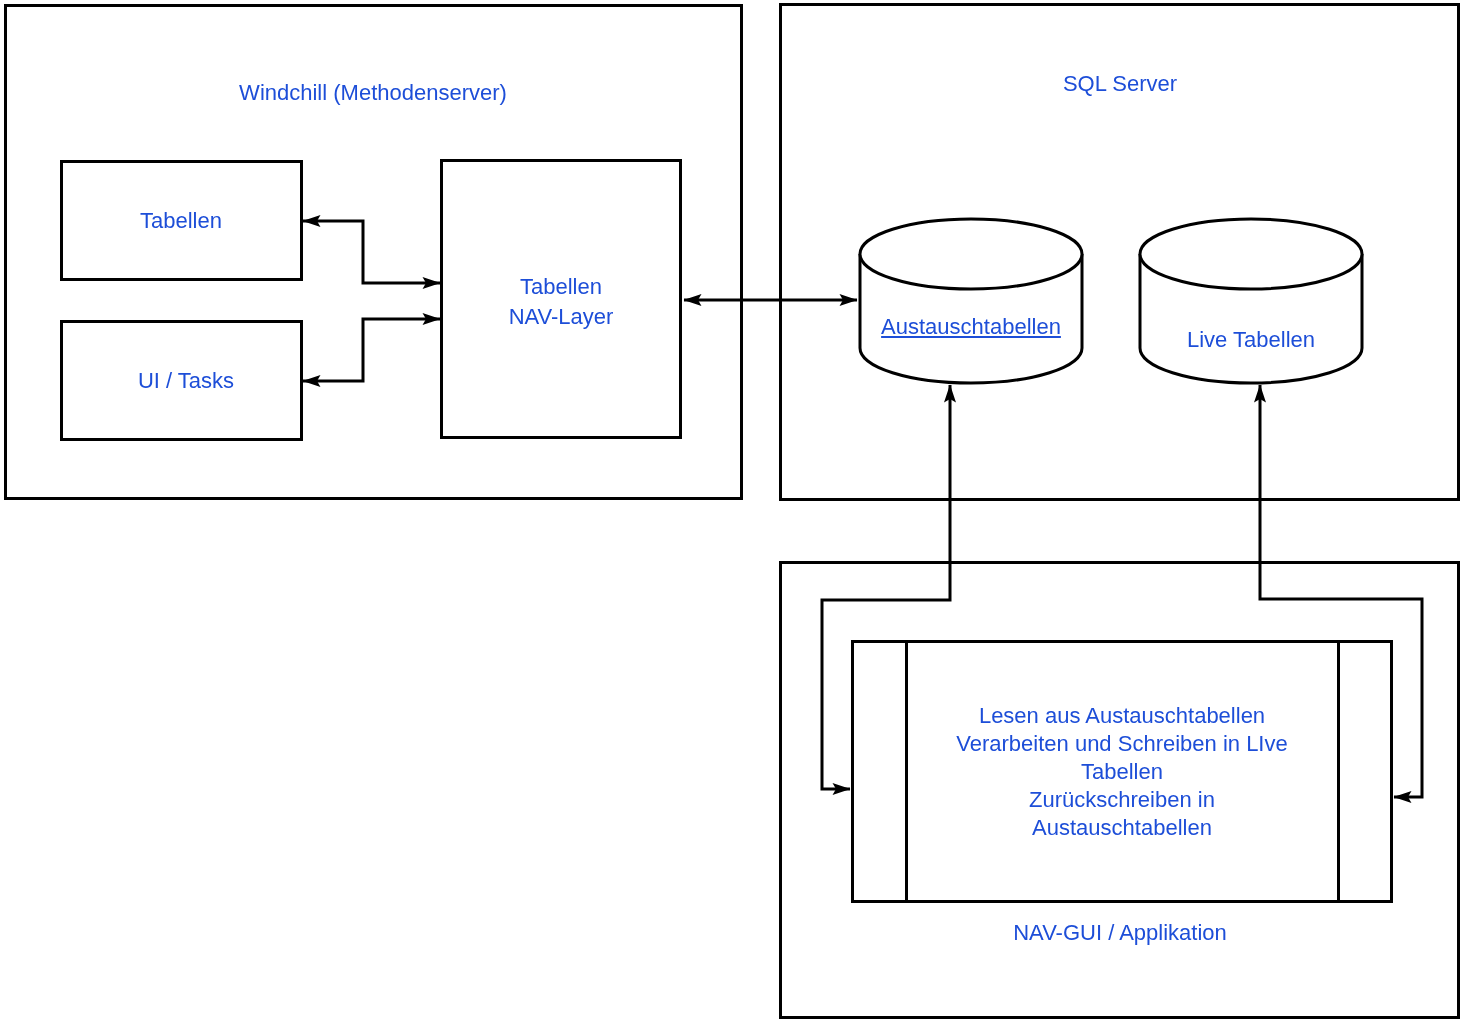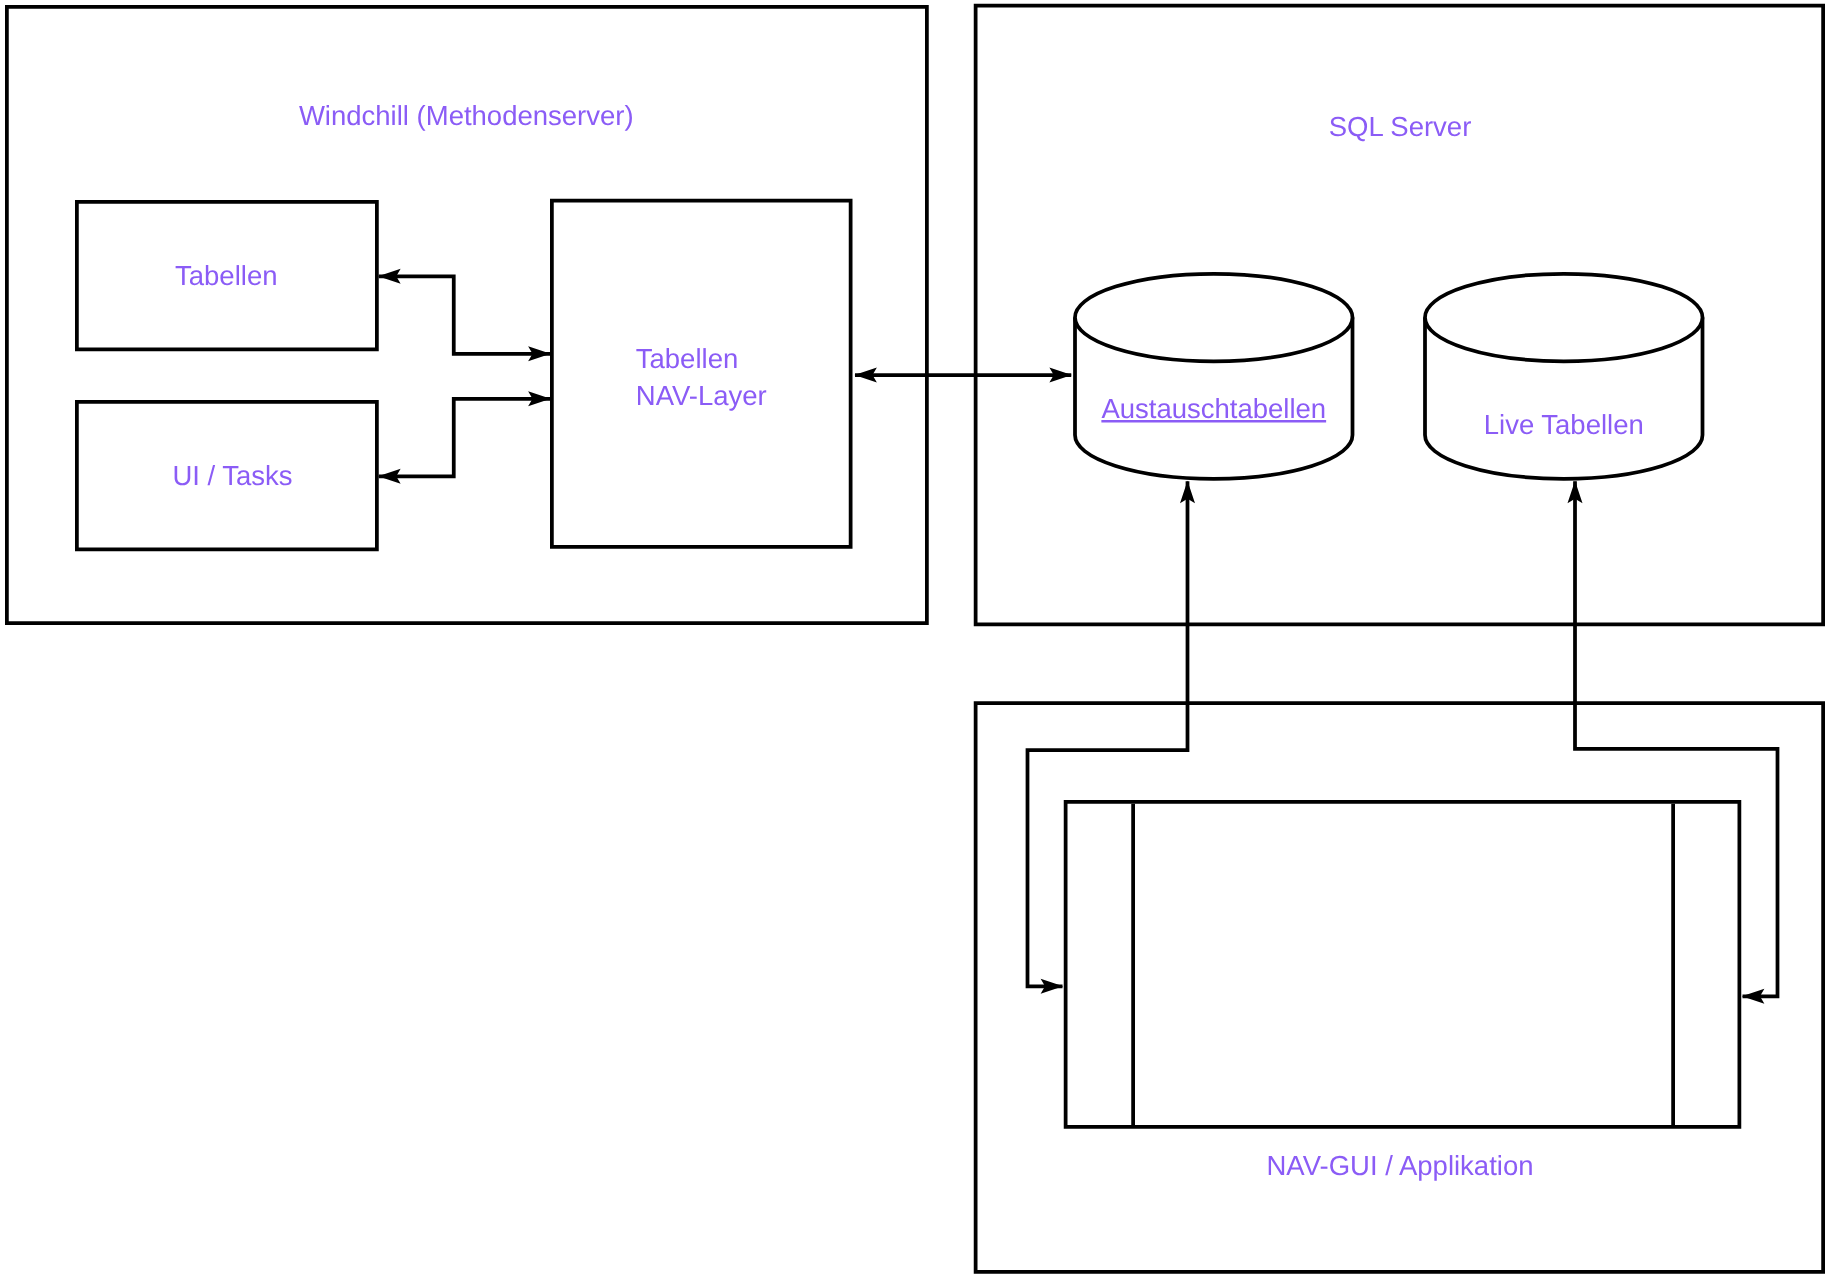--- a/index.html
+++ b/index.html
@@ -27,22 +27,23 @@
     top: 0;
     height: 100%;
     width: 3px;
     background: #000000;
   }
   .label {
     position: absolute;
     transform: translate(-50%, -50%);
     font-size: 22px;
     line-height: 28px;
+    text-align: center;
     white-space: pre-line;
-    color: #8b5cf6;
+    color: #1d4ed8;
   }
   svg.overlay {
     position: absolute;
     left: 0;
     top: 0;
     width: 1462px;
     height: 1022px;
     pointer-events: none;
   }
   .conn {
@@ -91,22 +92,26 @@
     </g>
 
     <path class="conn" d="M303,221 H363 V283 H440" marker-start="url(#arrowhead)" marker-end="url(#arrowhead)"></path>
     <path class="conn" d="M303,381 H363 V319 H440" marker-start="url(#arrowhead)" marker-end="url(#arrowhead)"></path>
     <path class="conn" d="M684,300 H857" marker-start="url(#arrowhead)" marker-end="url(#arrowhead)"></path>
     <path class="conn" d="M950,385 V600 H822 V789 H850" marker-start="url(#arrowhead)" marker-end="url(#arrowhead)"></path>
     <path class="conn" d="M1260,385 V599 H1422 V797 H1394" marker-start="url(#arrowhead)" marker-end="url(#arrowhead)"></path>
   </svg>
 
   <div class="label" style="left:373px; top:93px;">Windchill (Methodenserver)</div>
-  <div class="label" style="left:1120px; top:102px;">SQL Server</div>
+  <div class="label" style="left:1120px; top:84px;">SQL Server</div>
   <div class="label" style="left:181px; top:221px;">Tabellen</div>
   <div class="label" style="left:186px; top:381px;">UI / Tasks</div>
   <div class="label" style="left:561px; top:302px; line-height:30px;">Tabellen
 NAV-Layer</div>
   <div class="label" style="left:971px; top:327px;text-decoration:underline;">Austauschtabellen</div>
   <div class="label" style="left:1251px; top:340px;">Live Tabellen</div>
+  <div class="label" style="left:1122px; top:772px;">Lesen aus Austauschtabellen
+Verarbeiten und Schreiben in LIve
+Tabellen
+Zurückschreiben in Austauschtabellen</div>
   <div class="label" style="left:1120px; top:933px;">NAV-GUI / Applikation</div>
 
 </div>
 
 </body></html>

